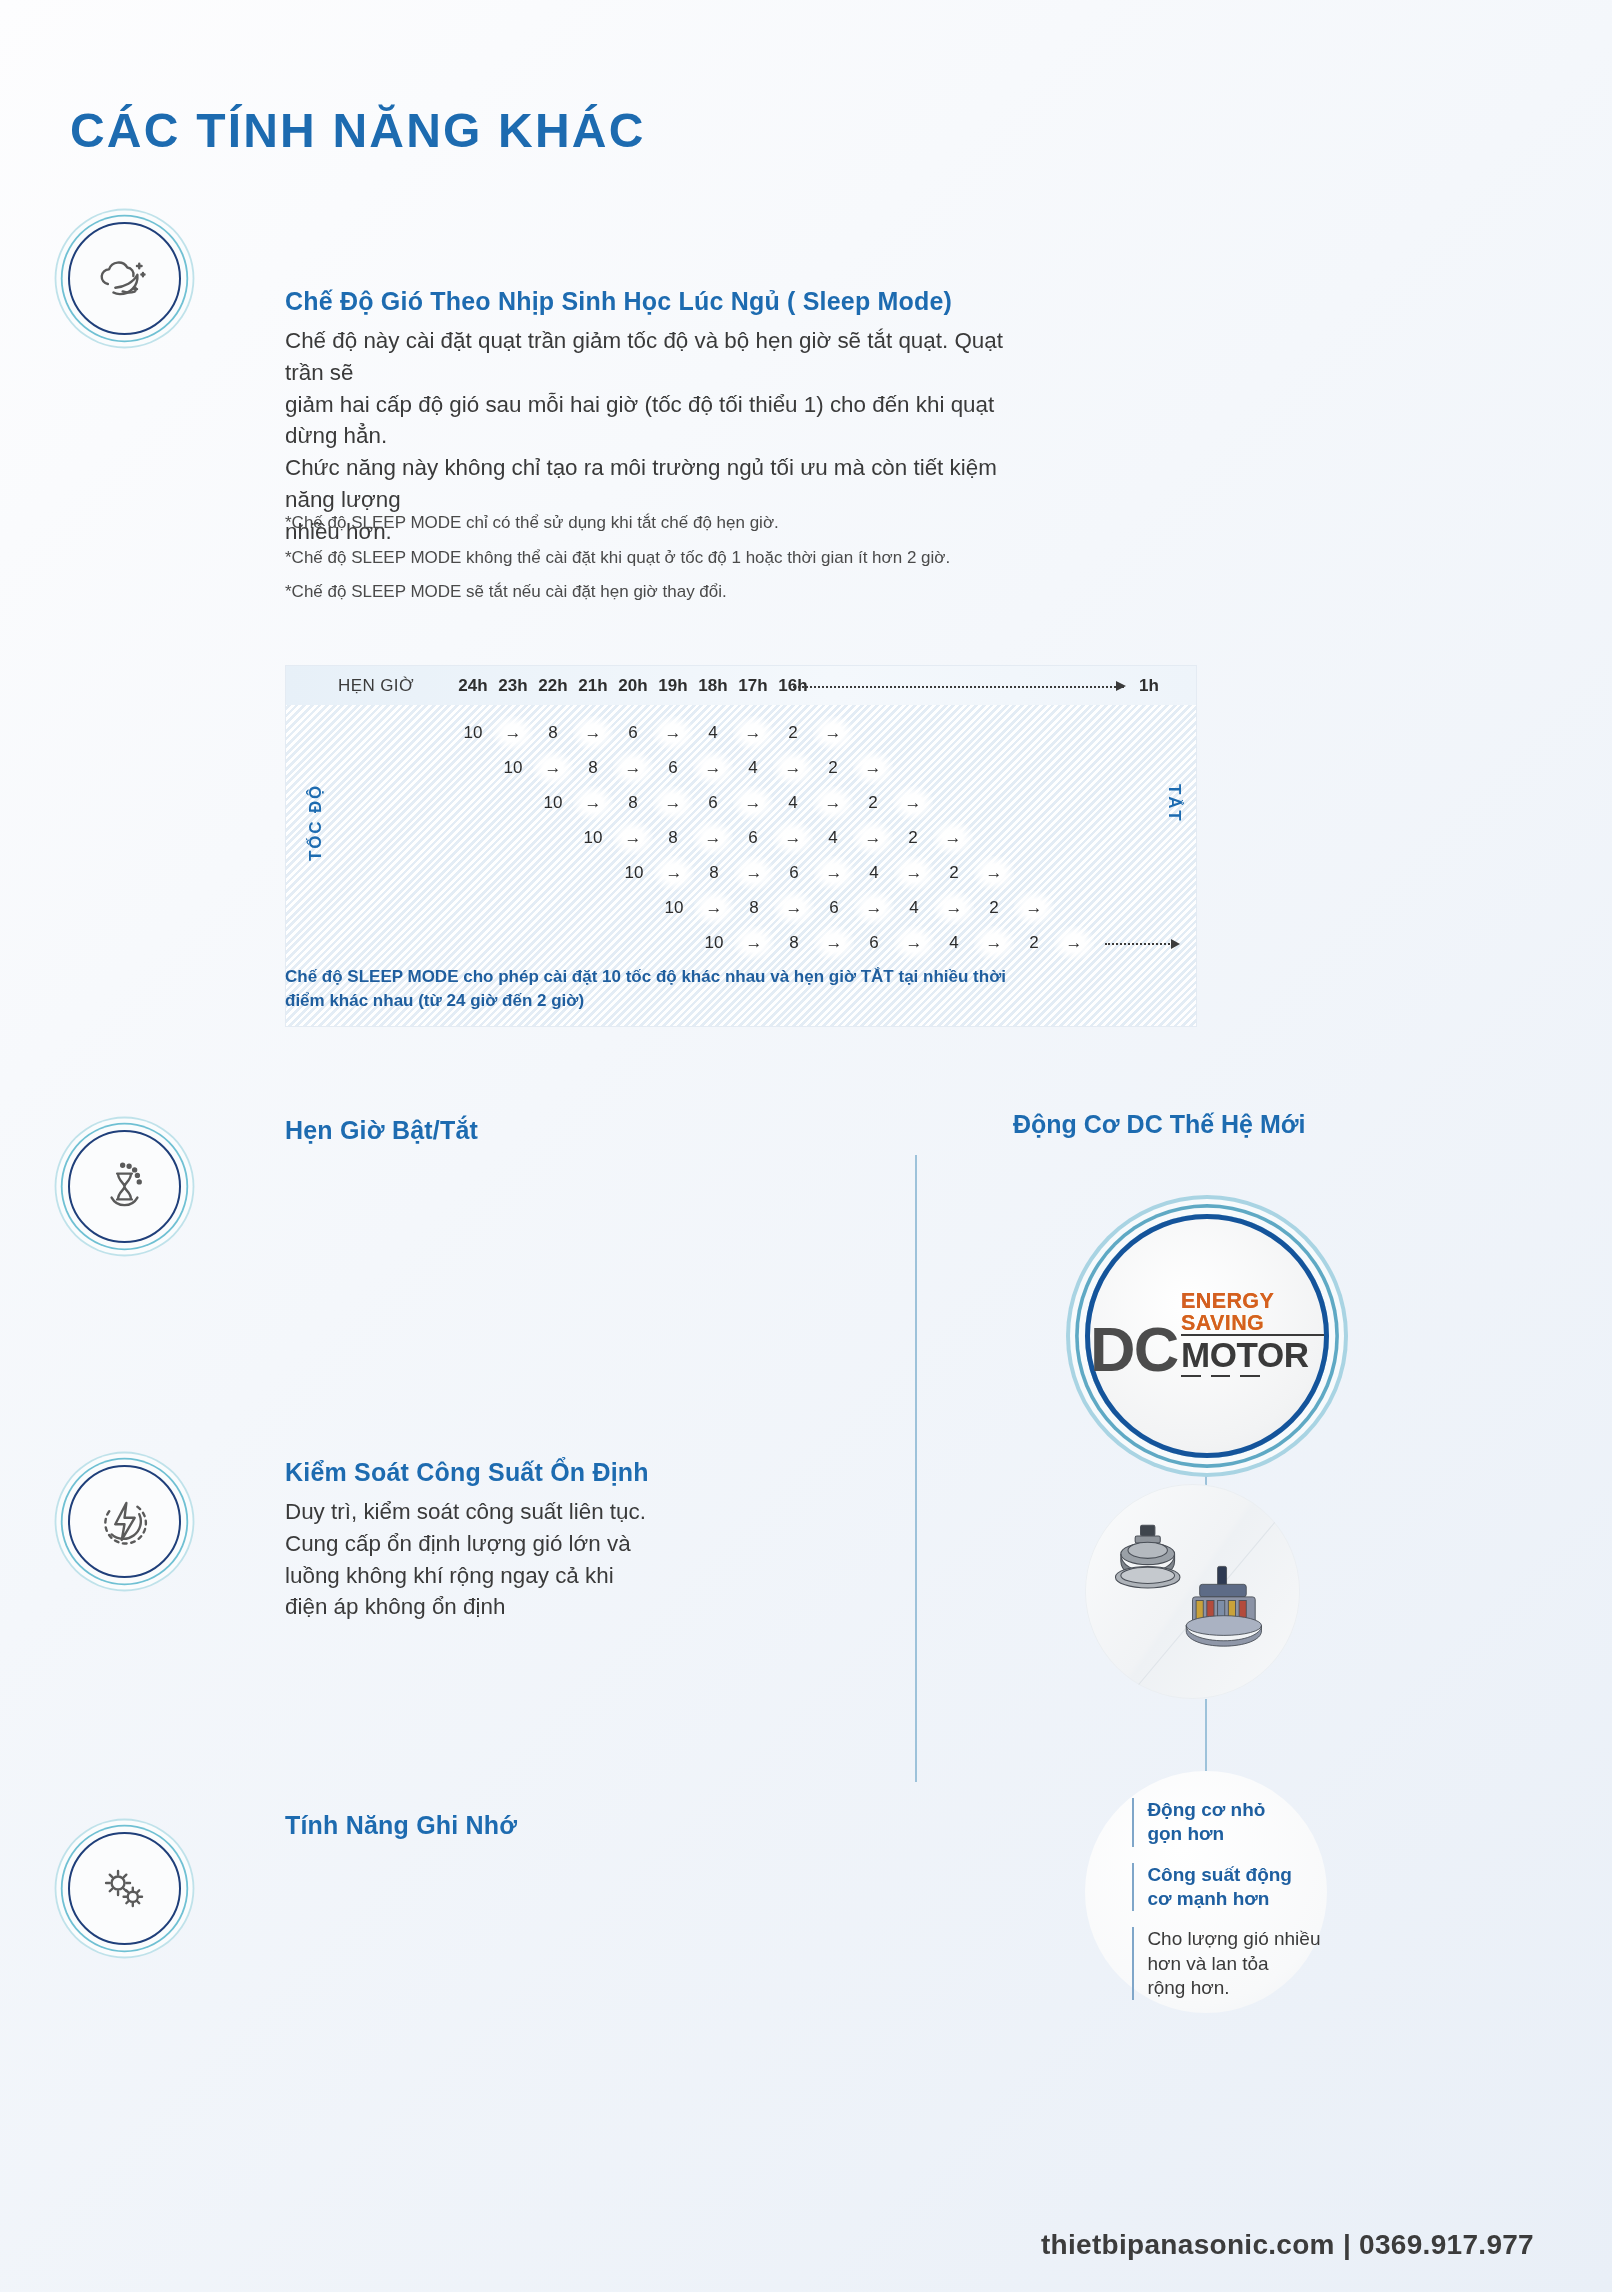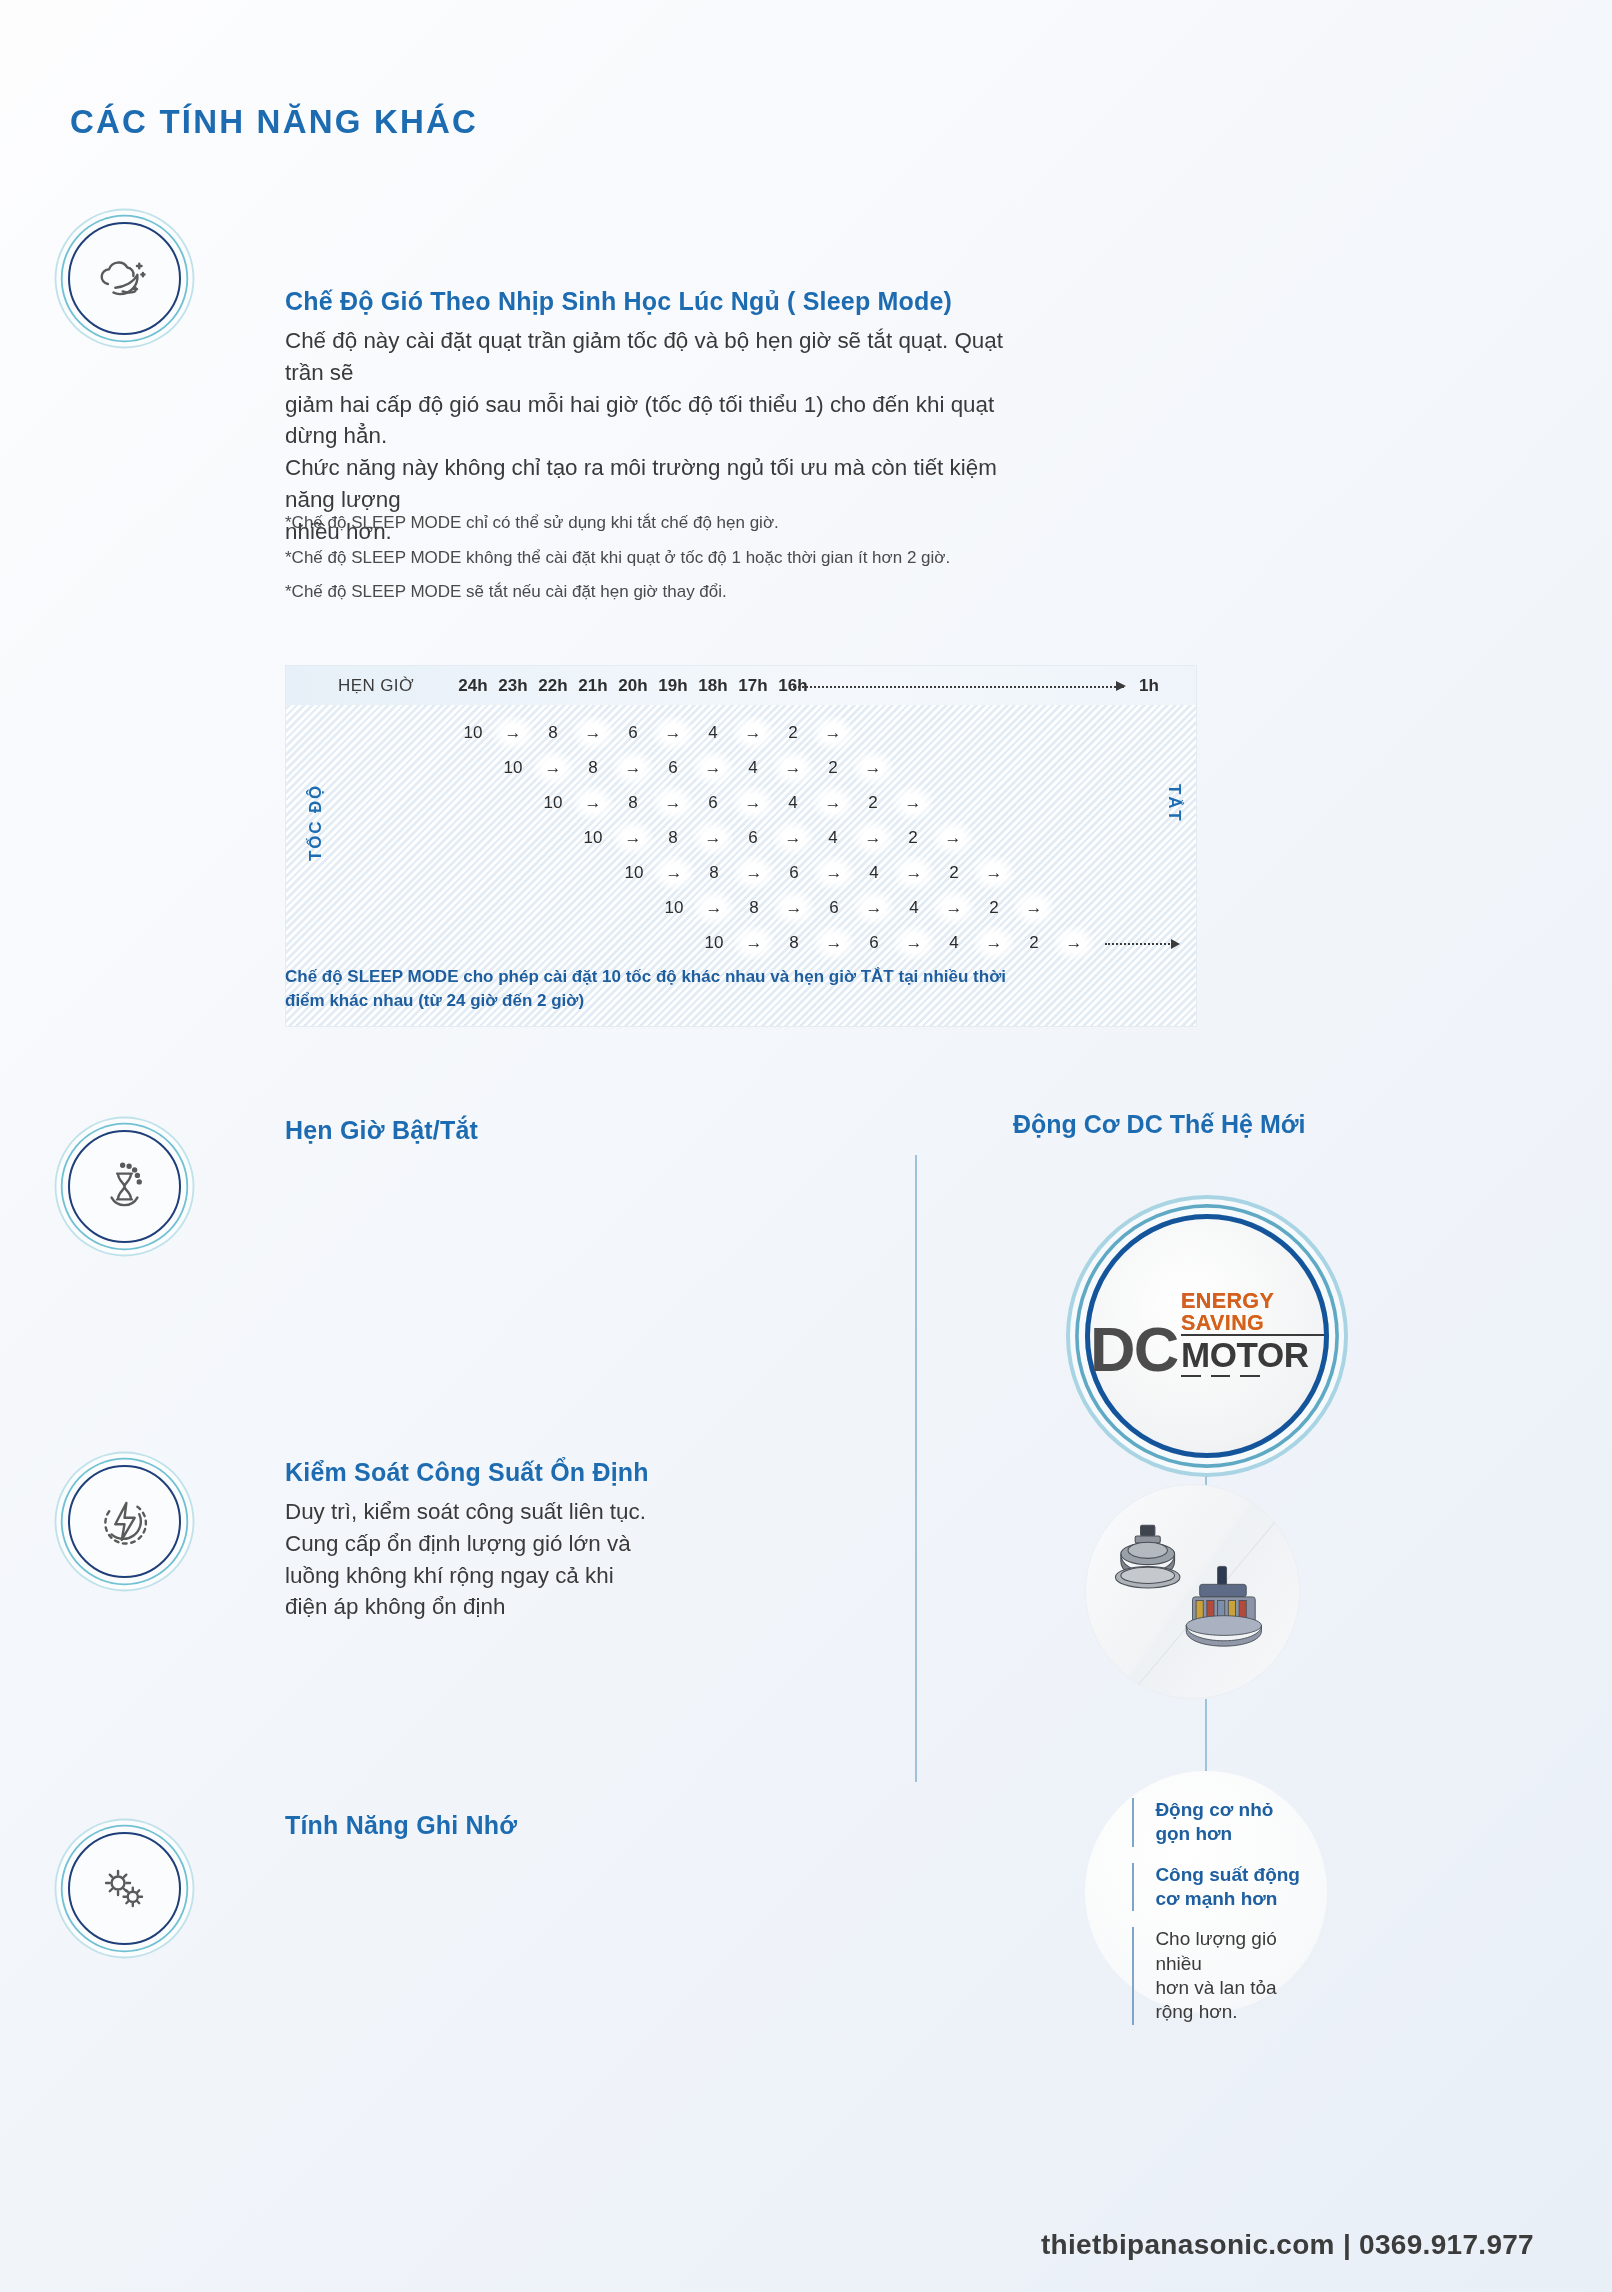--- a/index.html
+++ b/index.html
@@ -9,21 +9,21 @@
     background: linear-gradient(135deg, #fdfdfe 0%, #f4f7fb 42%, #e9eff7 100%);
     position: relative;
     overflow: hidden;
     color: #3b3b3b;
   }
 
   
   .page-title {
     position: absolute;
     left: 70px; top: 103px;
-    font-size: 33px;
+    font-size: 48px;
     font-weight: 700;
     letter-spacing: 2.2px;
     color: #1d6bb0;
     font-family: "Liberation Sans", sans-serif;
   }
 
   
   .icon-disc {
     position: absolute;
     width: 113px; height: 113px;
@@ -190,21 +190,21 @@
     background: radial-gradient(circle at 40% 32%, #ffffff 0%, #f8f9fa 72%, #eef1f4 100%);
   }
   .info-items { position: absolute; left: 47px; top: 27px; }
   .info-item {
     border-left: 2.7px solid #7fa6c9;
     padding-left: 13.4px;
     margin-bottom: 16px;
   }
   .info-item.bold { color: #1e5fa0; font-weight: 700; font-size: 19px; line-height: 1.28; }
   .info-item.plain { color: #3a3a3a; font-weight: 400; font-size: 19px; line-height: 1.28; border-left-color:#7fa6c9; }
-  .info-item span { display: block; white-space: pre-line; margin-left: 8px; }
+  .info-item span { display: block; white-space: pre-line; }
 
   
   .footer {
     position: absolute;
     right: 79px; bottom: 32px;
     font-size: 28px;
     font-weight: 700;
     color: #3c3c3c;
     letter-spacing: 0.3px;
   }

